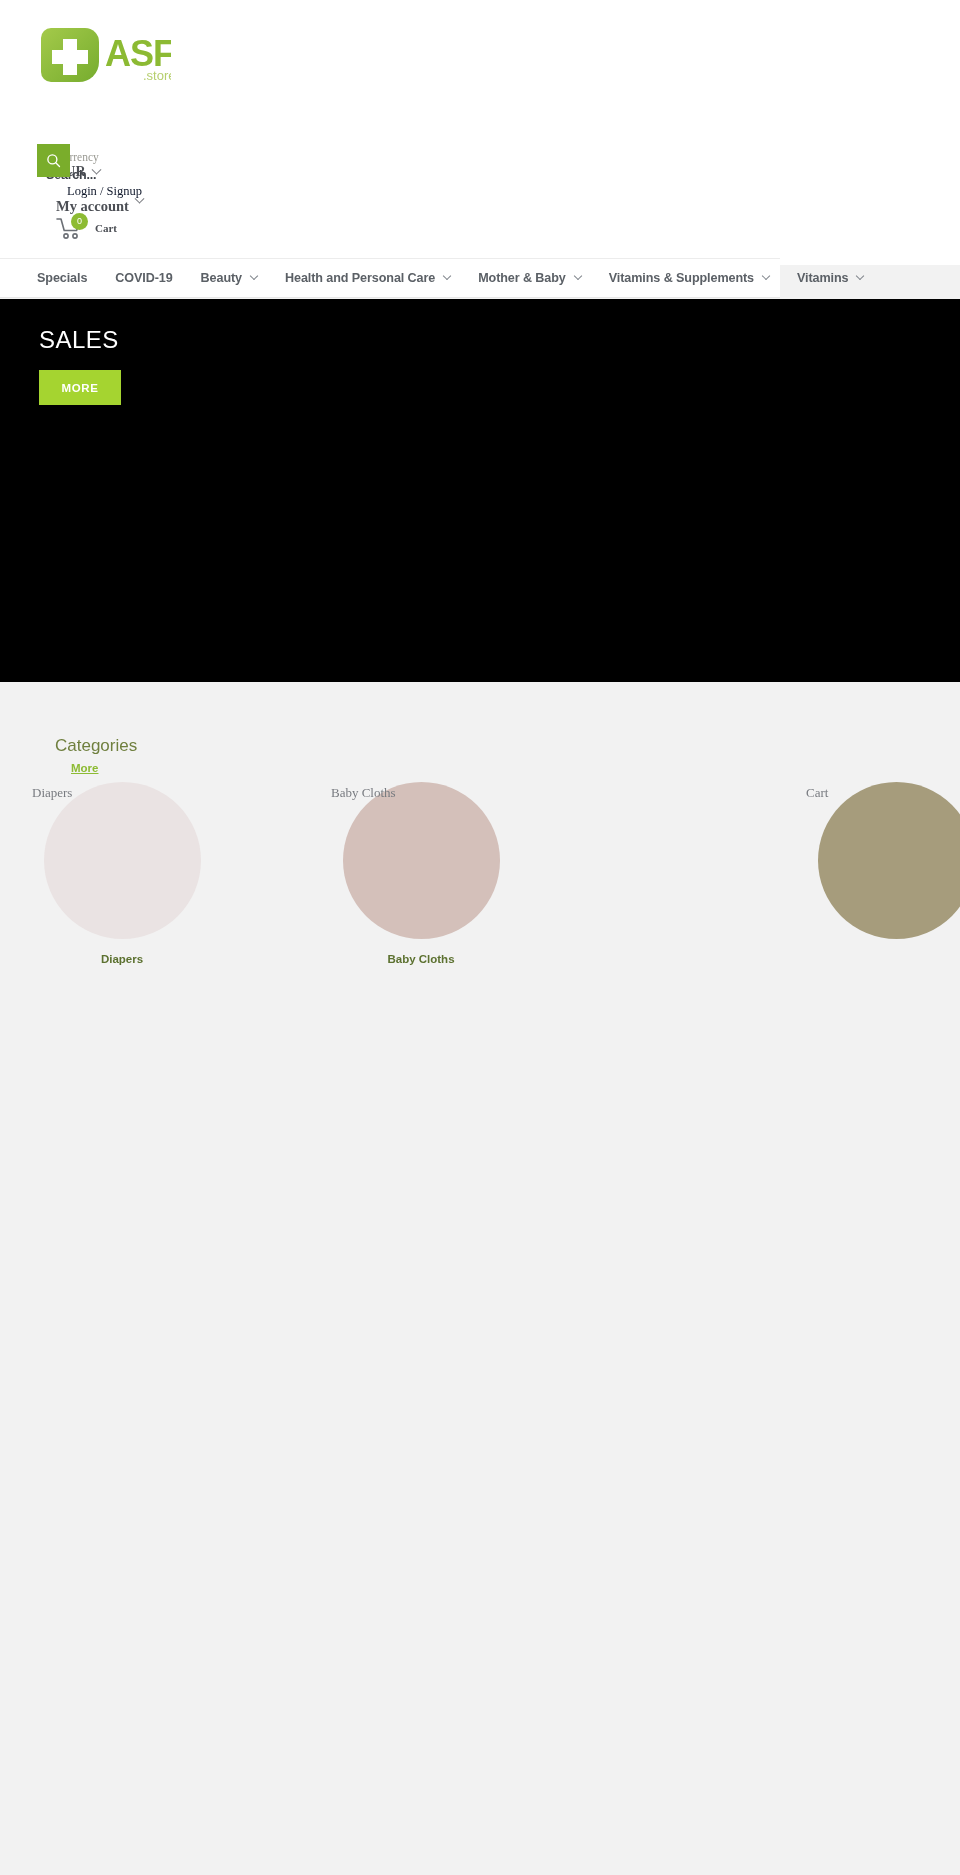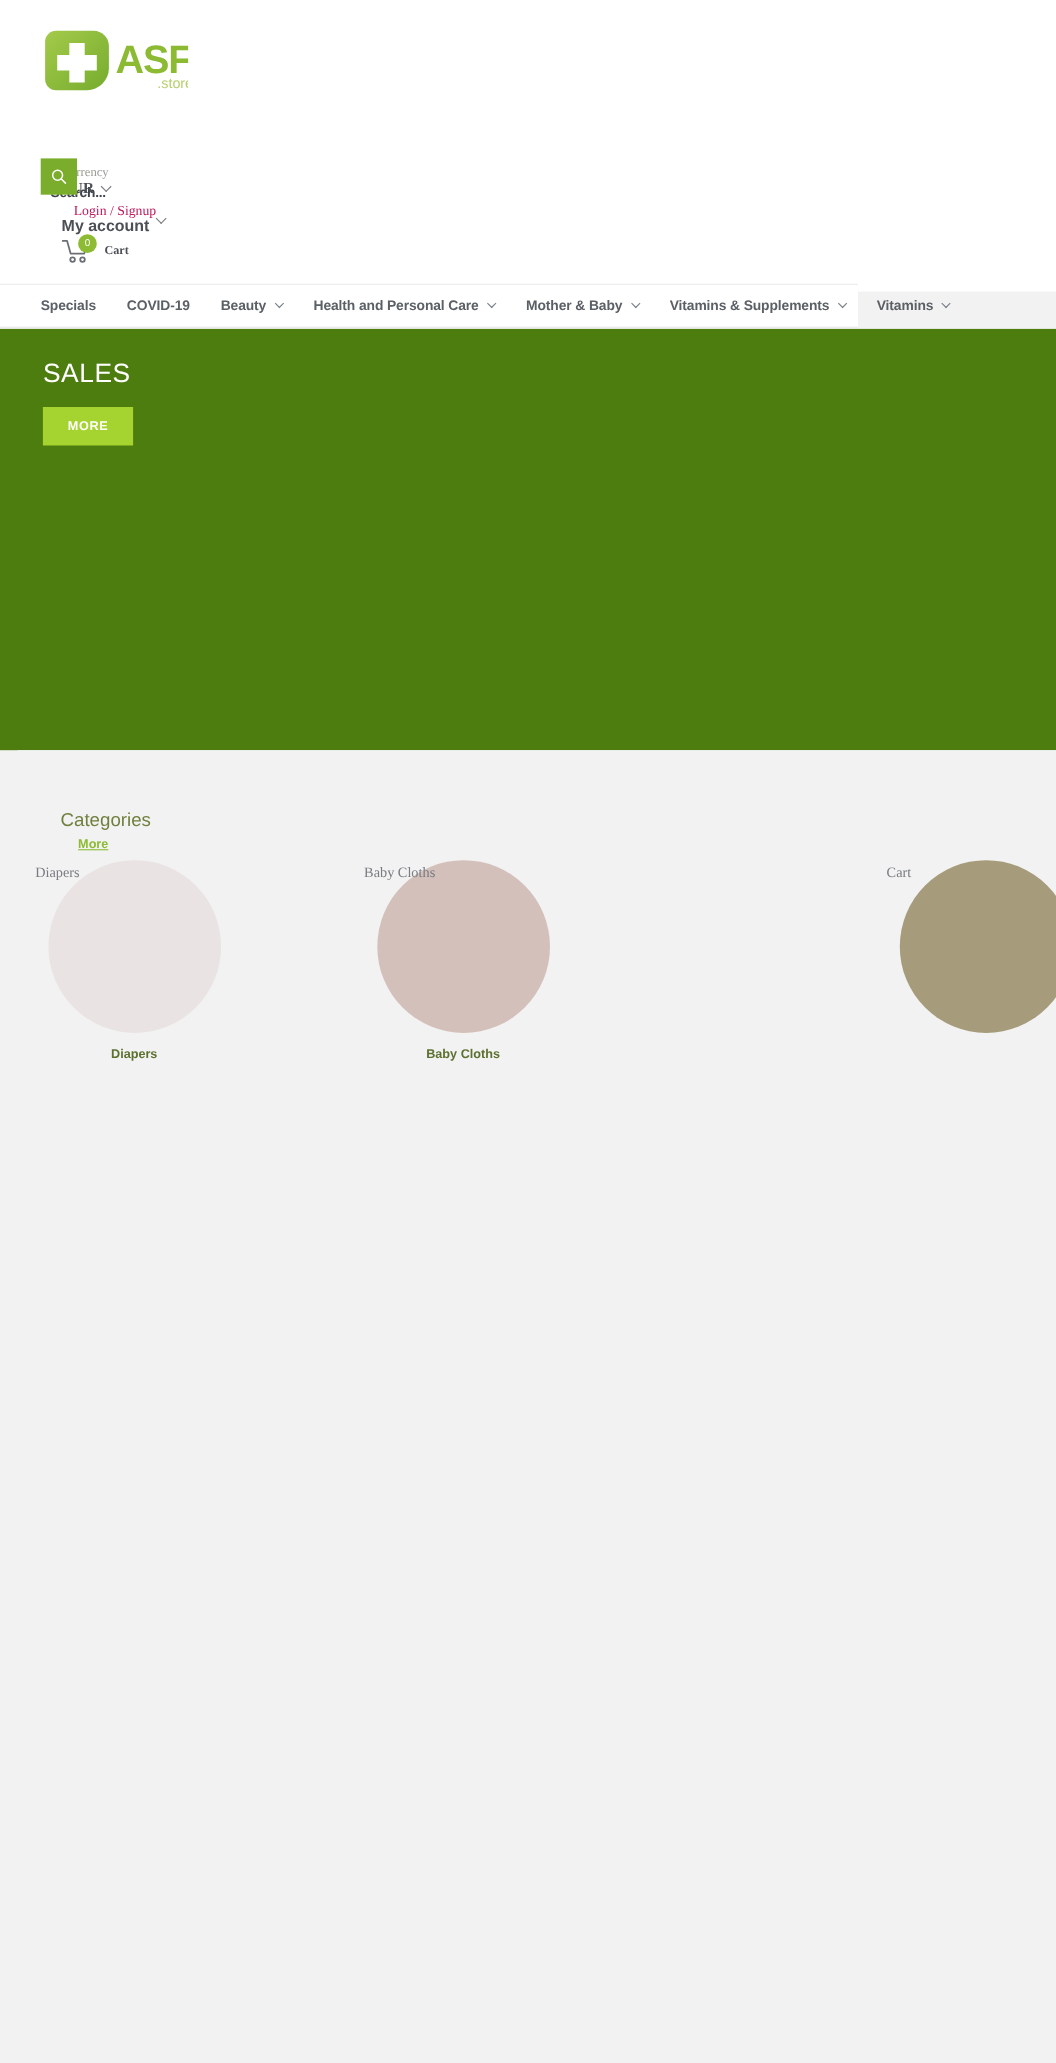--- a/index.html
+++ b/index.html
@@ -82,34 +82,34 @@
     align-items: center;
     gap: 7px;
   }
 
   
   .login-link {
     position: absolute;
     left: 67px;
     top: 184px;
     font-size: 12.5px;
-    color: #be185d;
+    color: #0f172a;
     font-family: "Liberation Serif", serif;
     white-space: nowrap;
     cursor: pointer;
     text-align: center;
   }
   .account-link {
     position: absolute;
     left: 56px;
     top: 198px;
     font-size: 14.5px;
     font-weight: bold;
     color: #4c4f55;
-    font-family: Liberation Sans, sans-serif;
+    font-family: Liberation Serif, serif;
     white-space: nowrap;
     cursor: pointer;
     display: flex;
     align-items: flex-start;
     gap: 7px;
   }
 
   
   .cart-wrap {
     position: absolute;
@@ -190,21 +190,21 @@
     transform: rotate(45deg) translate(-1.5px,-1.5px);
   }
 
   
   .banner {
     position: absolute;
     left: 0;
     top: 299px;
     width: 960px;
     height: 383px;
-    background: #4d7c0f;
+    background: #000000;
     overflow: hidden;
   }
   .banner-title {
     position: absolute;
     left: 39px;
     top: 27px;
     font-size: 24px;
     color: #ffffff;
     letter-spacing: 0.5px;
     font-weight: normal;

